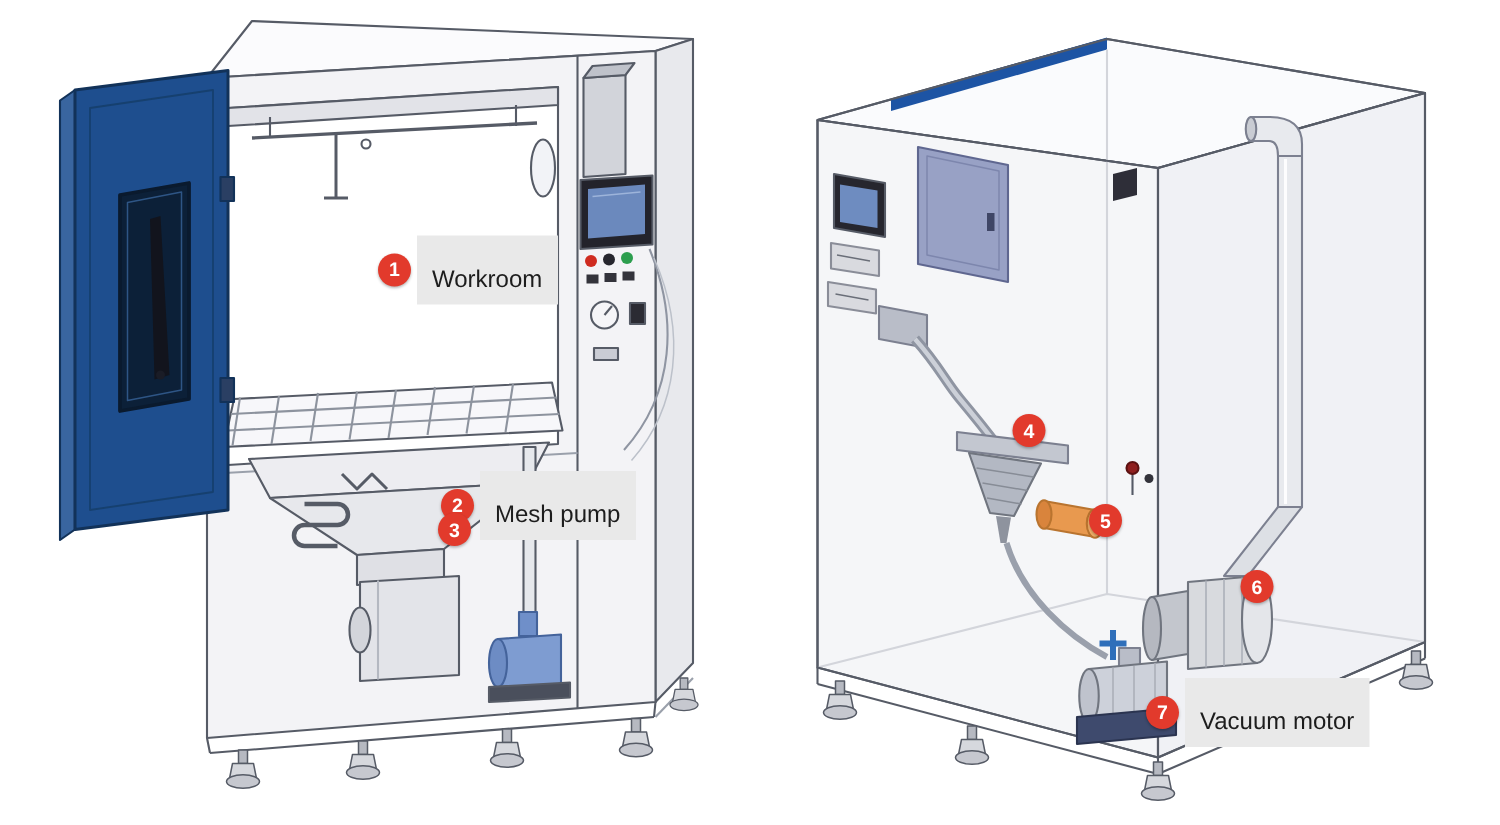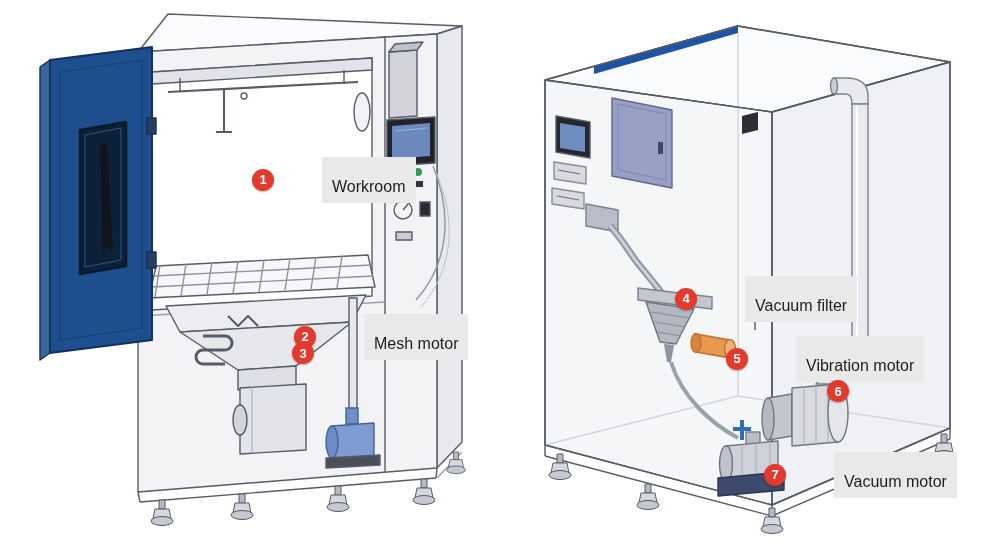--- a/index.html
+++ b/index.html
@@ -11,21 +11,21 @@
   .machine-right { left:530px; }
   .callout { position:absolute; display:flex; align-items:center; gap:4px; z-index:5; }
   .badge {
     width:22px; height:22px; flex:0 0 22px; border-radius:50%;
     background:var(--badge-red,#e23a2c); color:#fff;
     font-size:13px; font-weight:bold; display:flex; align-items:center; justify-content:center;
     box-shadow:0 1px 2px rgba(0,0,0,.3);
   }
   .tag {
     background:var(--label-bg,#e9e9e9); color:#1d1d1d;
-    font-size:16px; line-height:1.3; padding:20px 10px 5px; white-space:nowrap;margin-left:44px;
+    font-size:16px; line-height:1.3; padding:20px 10px 5px; white-space:nowrap;
   }
   .tag.wrap { white-space:normal; width:96px; }
 </style>
 </head>
 <body>
 
 <div class="canvas">
 
   <svg class="machine machine-left" width="500" height="550" viewBox="0 0 500 550" aria-hidden="true">
     <defs>
@@ -244,32 +244,30 @@
       </g>
     </g>
   </svg>
 
   <div class="callout" style="left:252px;top:157px">
     <span class="badge">1</span>
     <span class="tag">Workroom</span>
   </div>
   <div class="callout" style="left:294px;top:314px">
     <span class="badge">2</span>
-    <span class="tag">Mesh motor</span>
+    <span class="tag">Mesh pump</span>
   </div>
   <div class="callout" style="left:292px;top:342px">
     <span class="badge">3</span>
   </div>
   <div class="callout" style="left:675px;top:276px">
     <span class="badge">4</span>
-    <span class="tag">Vacuum filter</span>
   </div>
   <div class="callout" style="left:726px;top:336px">
     <span class="badge">5</span>
-    <span class="tag">Vibration motor</span>
   </div>
   <div class="callout" style="left:827px;top:380px">
     <span class="badge">6</span>
   </div>
   <div class="callout" style="left:764px;top:452px">
     <span class="badge">7</span>
     <span class="tag">Vacuum motor</span>
   </div>
 
 </div>

